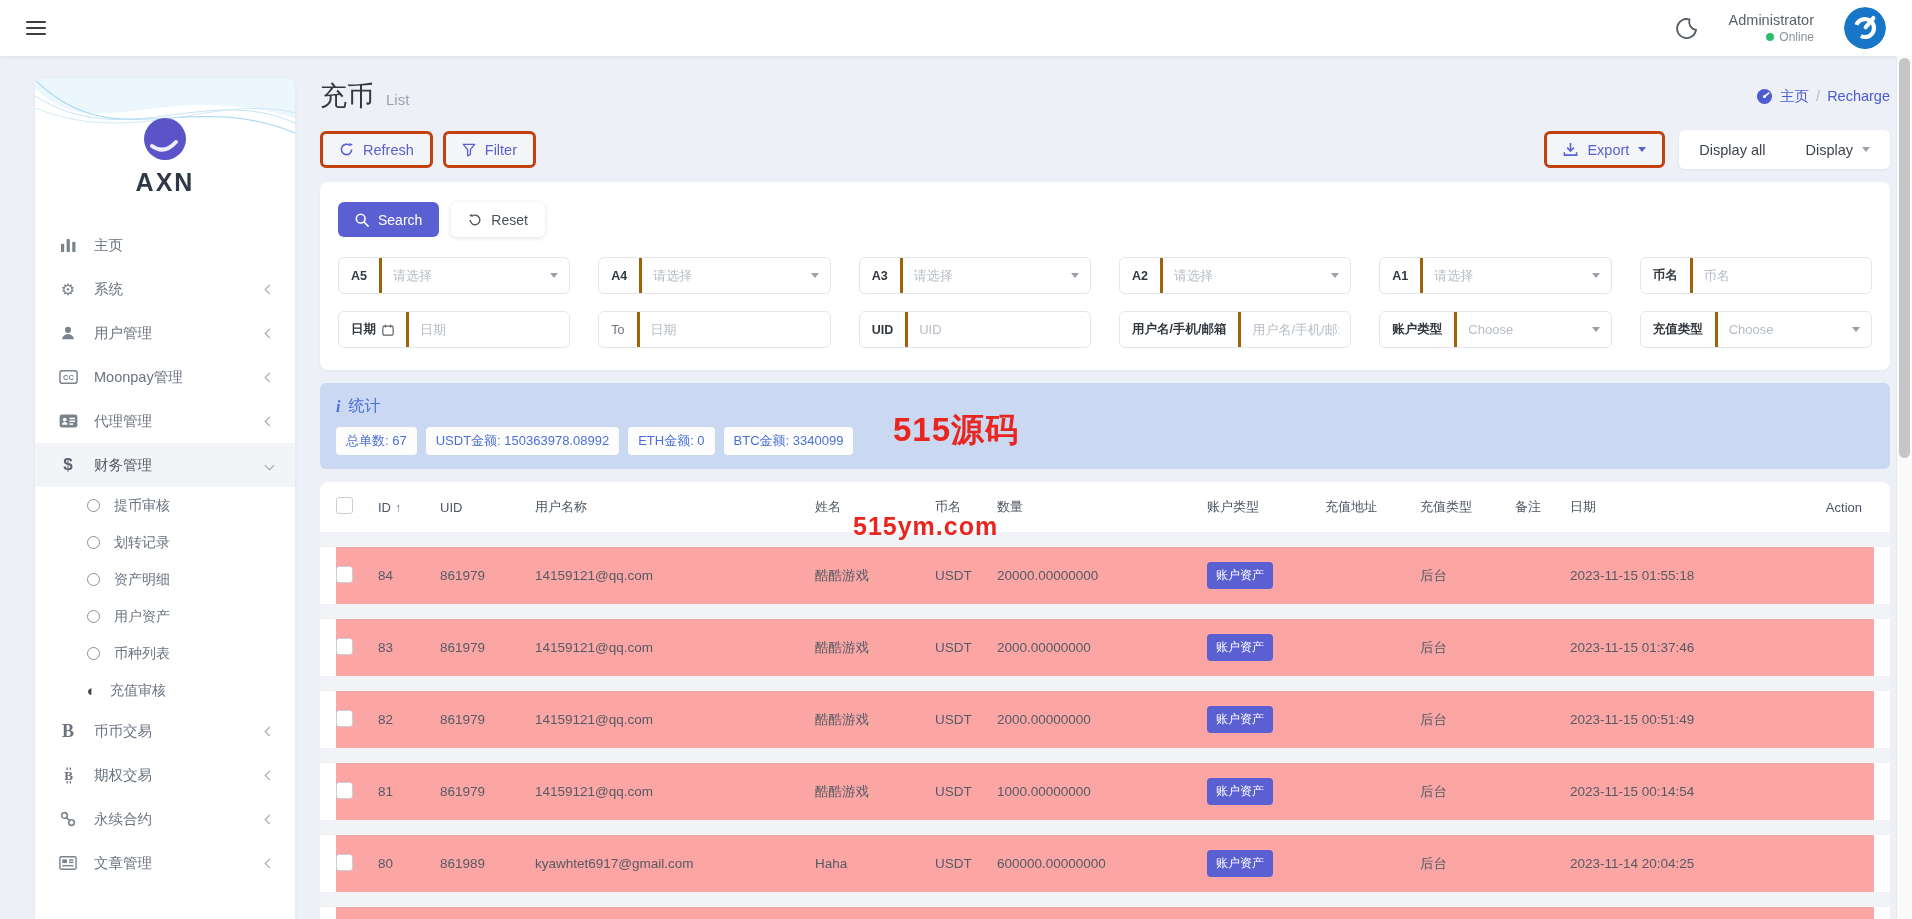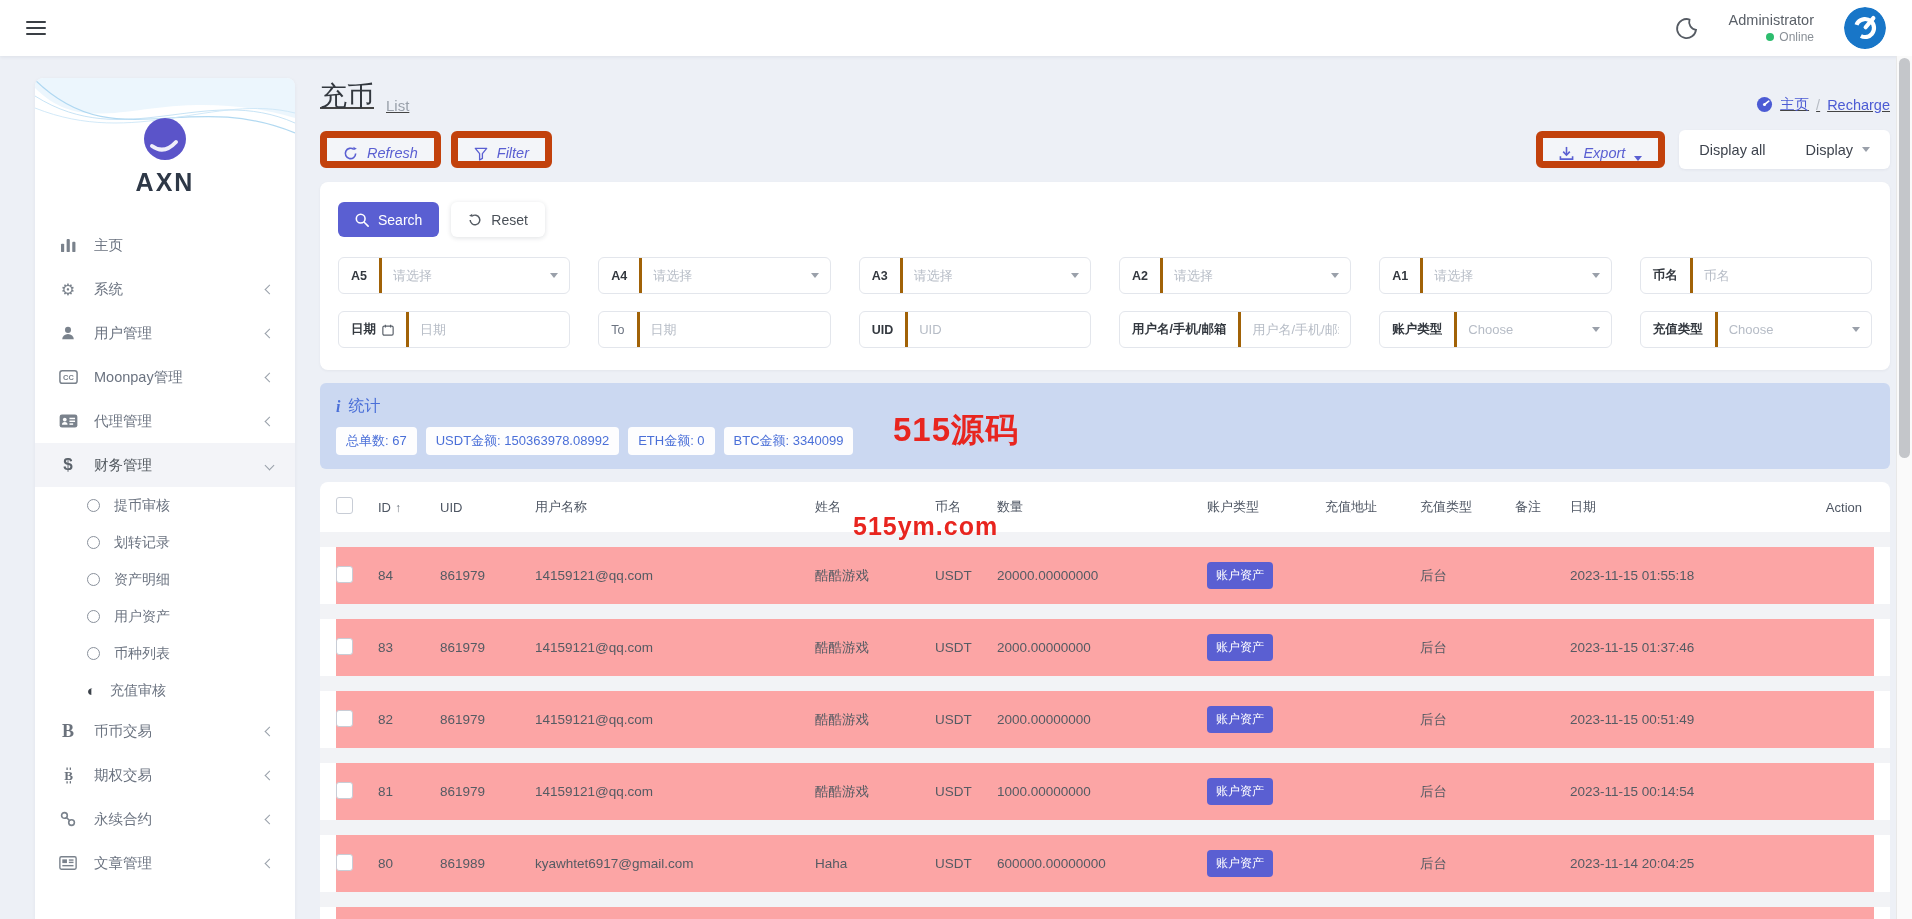--- a/index.html
+++ b/index.html
@@ -39,31 +39,31 @@
   .chev-down { transform:rotate(45deg); }
   .sub-item { height:37px; display:flex; align-items:center; gap:14px; padding:0 22px 0 52px;
               font-size:14px; color:#6b7380; cursor:pointer; }
   .sub-circle { width:13px; height:13px; border:1.6px solid #8a919c; border-radius:50%; display:inline-block; }
   .sub-item.active { color:#4c52c8; font-weight:bold; }
   .sub-item.active .sub-circle { border-color:#4c52c8; }
   .half-circle { font-size:15px; color:#3c424a; line-height:1; }
 
   
   .main { position:absolute; left:320px; top:78px; width:1570px; }
-  .title-row { display:flex; align-items:flex-end;text-decoration:underline; }
+  .title-row { display:flex; align-items:center; }
   .page-title { font-size:27px; color:#33383f; font-weight:500; }
   .page-subtitle { font-size:15px; color:#9aa1ab; margin-left:12px; margin-top:6px; }
   .breadcrumb { margin-left:auto; display:flex; align-items:center; gap:7px; font-size:14.5px; color:#4c5bd4; }
   .breadcrumb .sep { color:#b7bcc4; }
   .crumb-link { cursor:pointer; }
 
   .toolbar { margin-top:16px; display:flex; align-items:center; gap:10px; }
-  .btn-outline { display:flex; align-items:flex-end; gap:9px; height:37px; padding:0 16px;
-                 border:7px solid #c2410c; color:#5a5fd2; border-radius:6px; font-size:14.5px;
-                 background:rgba(255,255,255,.35); cursor:pointer;font-style:italic; }
+  .btn-outline { display:flex; align-items:center; gap:9px; height:37px; padding:0 16px;
+                 border:3px solid #c2410c; color:#5a5fd2; border-radius:6px; font-size:14.5px;
+                 background:rgba(255,255,255,.35); cursor:pointer; }
   .toolbar-right { margin-left:auto; display:flex; align-items:center; gap:14px; }
   .display-card { background:#fff; border-radius:6px; height:39px; display:flex; align-items:center;
                   box-shadow:0 1px 3px rgba(30,40,60,.06); }
   .display-btn { padding:2px 20px; font-size:14.5px; color:#3d434d; display:flex; align-items:center; gap:9px;
                  cursor:pointer; height:100%; }
   .caret-down { width:0; height:0; border-left:4.5px solid transparent; border-right:4.5px solid transparent;
                 border-top:5.5px solid #9aa0aa; display:inline-block; }
   .caret-accent { border-top-color:#5a5fd2; }
 
   

